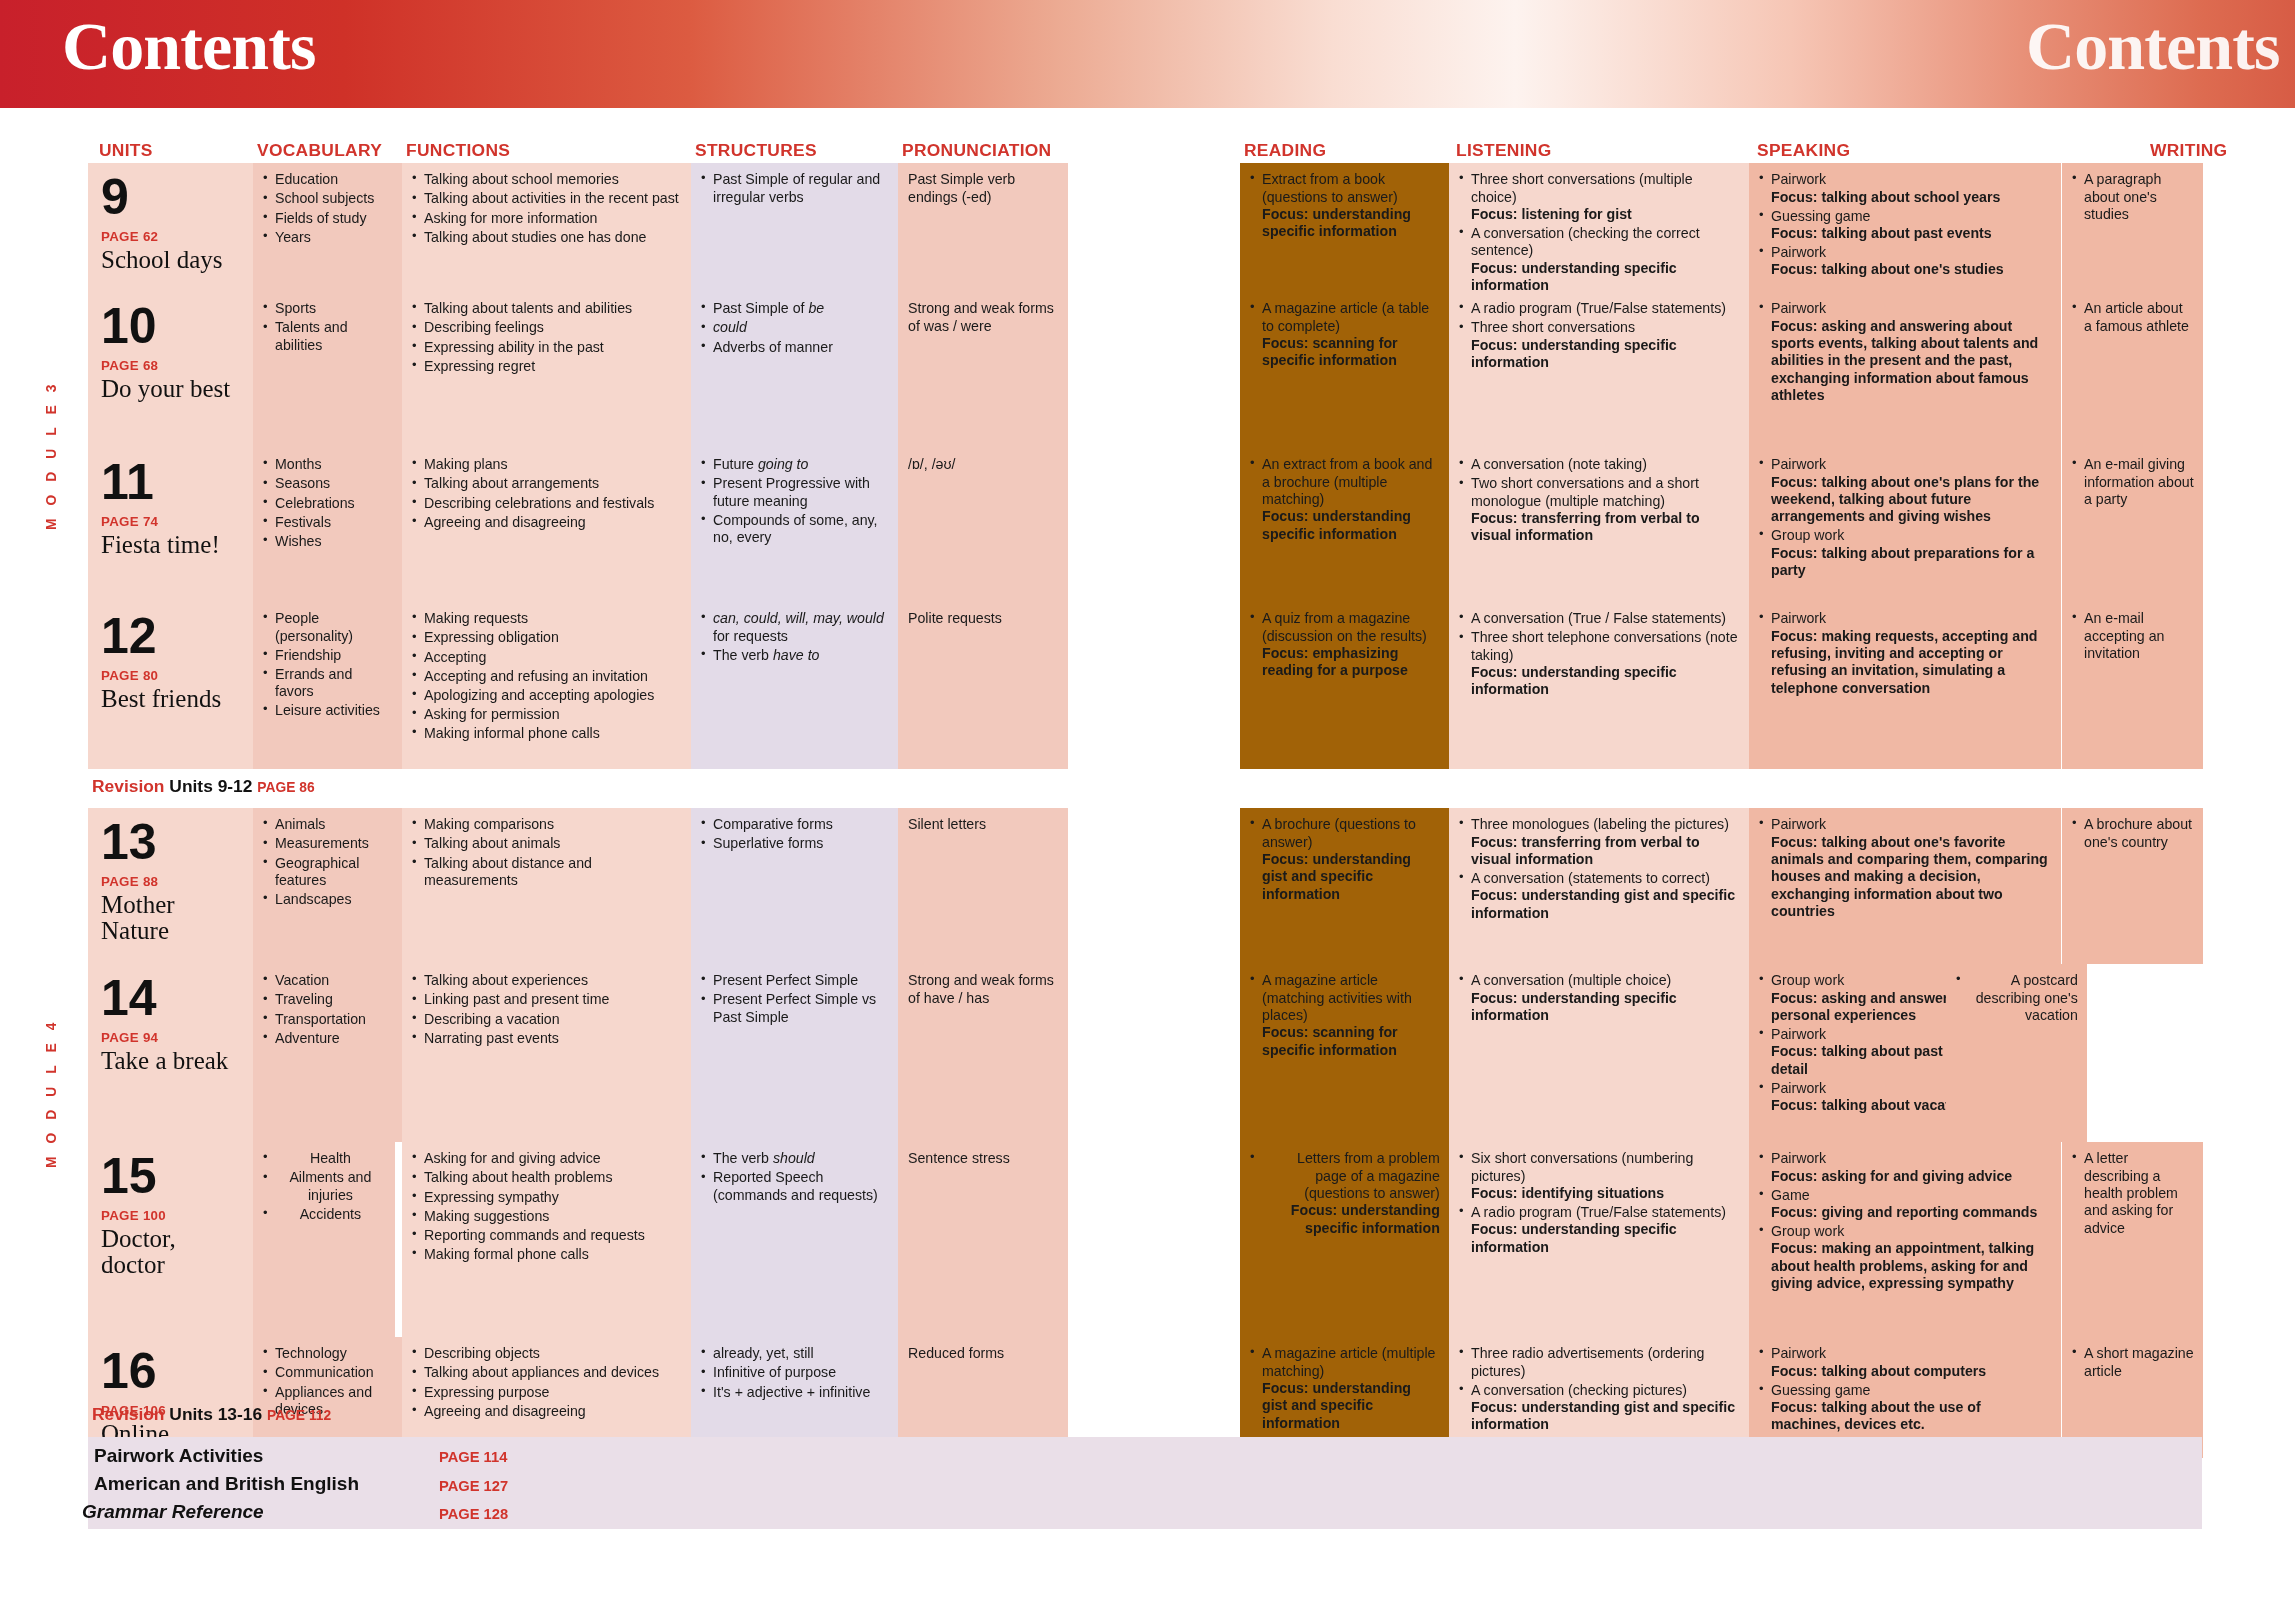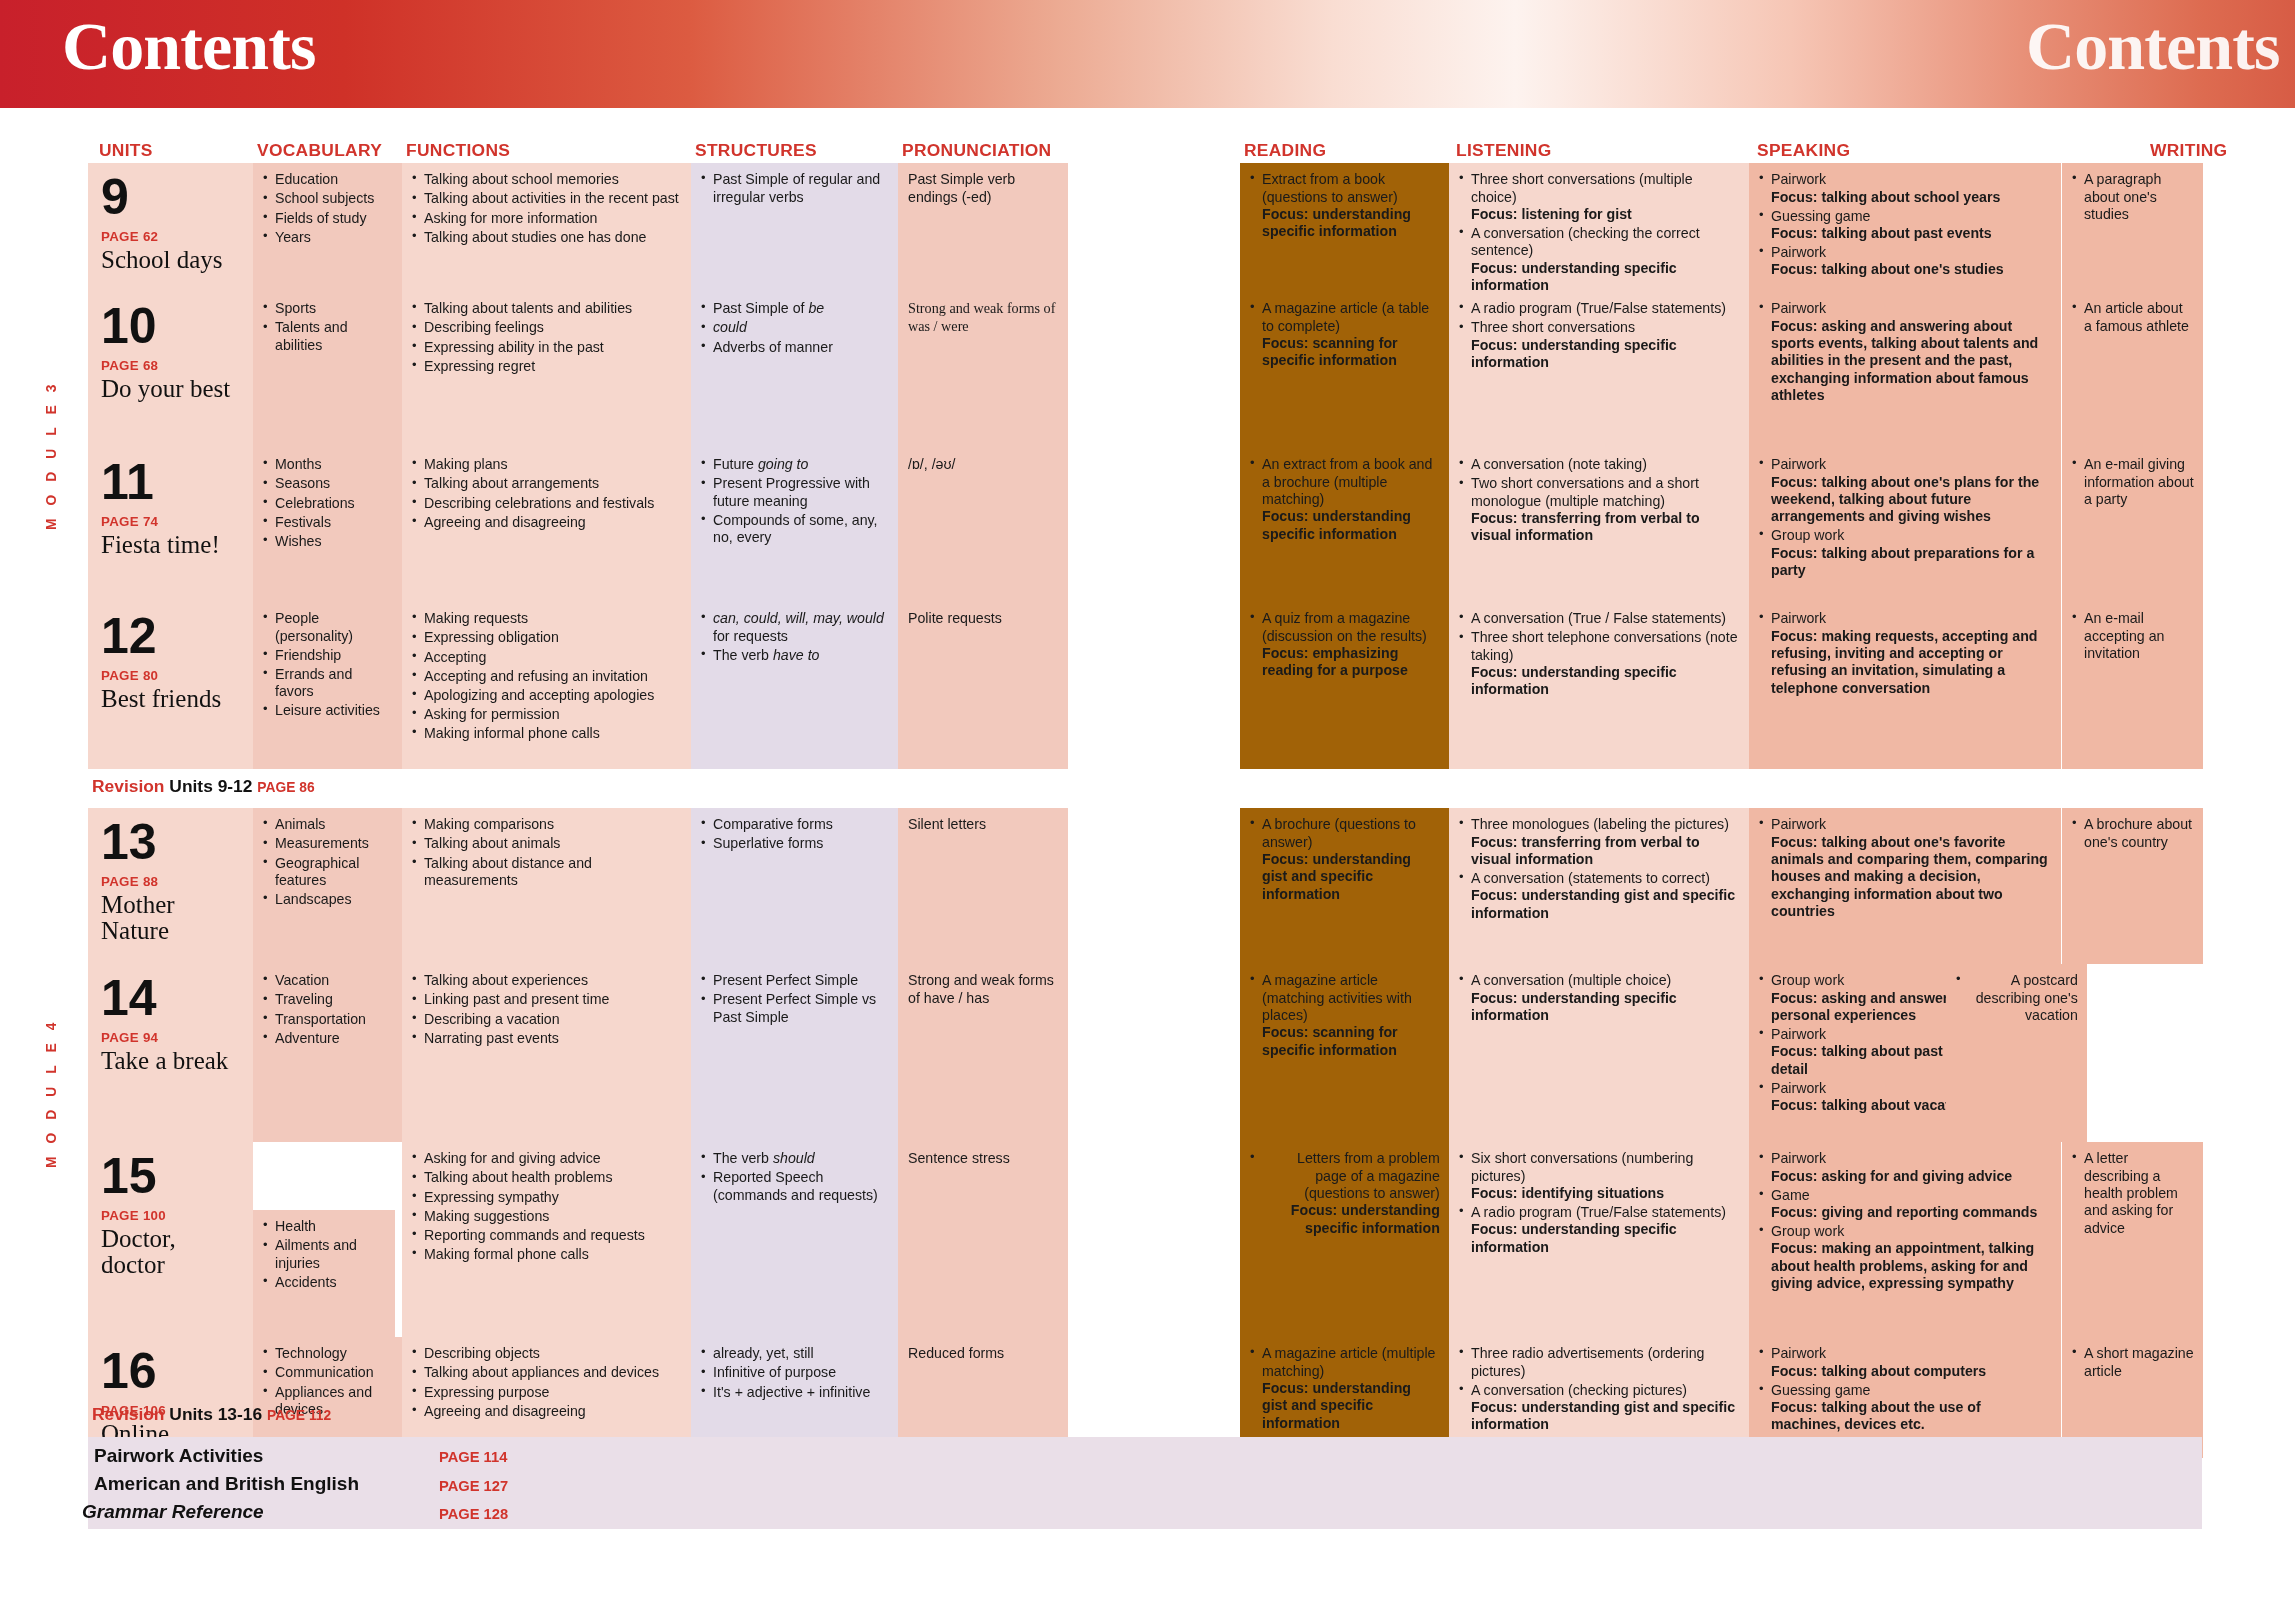--- a/index.html
+++ b/index.html
@@ -171,21 +171,21 @@
           <li>Expressing regret</li>
         </ul>
       </div>
       <div class="cell c-struct" style="left: 691px; top: 292px; width: 207px; height: 156px;">
         <ul>
           <li>Past Simple of <i>be</i></li>
           <li><i>could</i></li>
           <li>Adverbs of manner</li>
         </ul>
       </div>
-      <div class="cell c-pron" style="left: 898px; top: 292px; width: 170px; height: 156px; font-family: Liberation Serif, serif;">
+      <div class="cell c-pron" style="left: 898px; top: 292px; width: 170px; height: 156px;">
         <div>Strong and weak forms of was / were</div>
       </div>
       <div class="cell c-read" style="left: 1240px; top: 292px; width: 209px; height: 156px;">
         <ul>
           <li>A magazine article (a table to complete)<div class="focus">Focus: scanning for specific information</div></li>
         </ul>
       </div>
       <div class="cell c-listen" style="left: 1449px; top: 292px; width: 300px; height: 156px;">
         <ul>
           <li>A radio program (True/False statements)</li>
@@ -410,21 +410,21 @@
       <div class="cell c-write" style="left: 1946px; top: 964px; width: 141px; height: 178px; text-align: right;">
         <ul>
           <li>A postcard describing one's vacation</li>
         </ul>
       </div>
       <div class="cell c-unit" style="left: 88px; top: 1142px; width: 165px; height: 195px; padding: 9.2px 7.3px 5.5px 13px;">
         <div class="unit-num">15</div>
         <div class="unit-page">PAGE 100</div>
         <div class="unit-name">Doctor, doctor</div>
       </div>
-      <div class="cell c-vocab" style="left: 253px; top: 1210px; width: 142px; height: 195px;">
+      <div class="cell c-vocab" style="left: 253px; top: 1142px; width: 142px; height: 195px; text-align: center;">
         <ul>
           <li>Health</li>
           <li>Ailments and injuries</li>
           <li>Accidents</li>
         </ul>
       </div>
       <div class="cell c-func" style="left: 402px; top: 1142px; width: 289px; height: 195px;">
         <ul>
           <li>Asking for and giving advice</li>
           <li>Talking about health problems</li>

